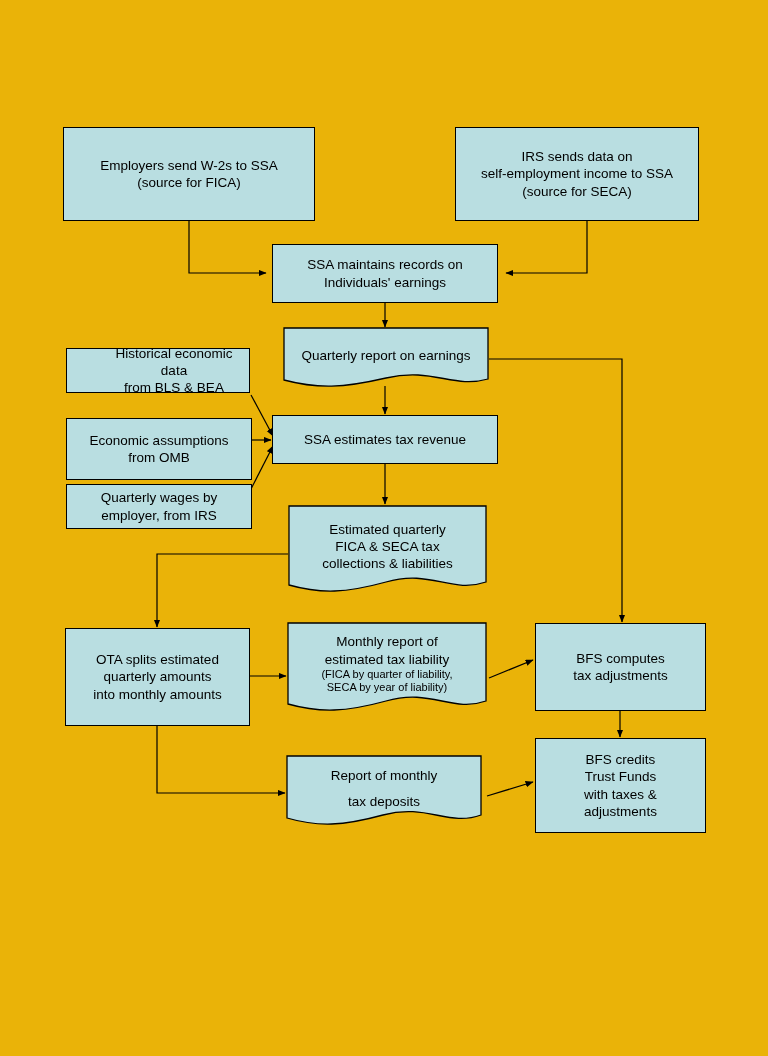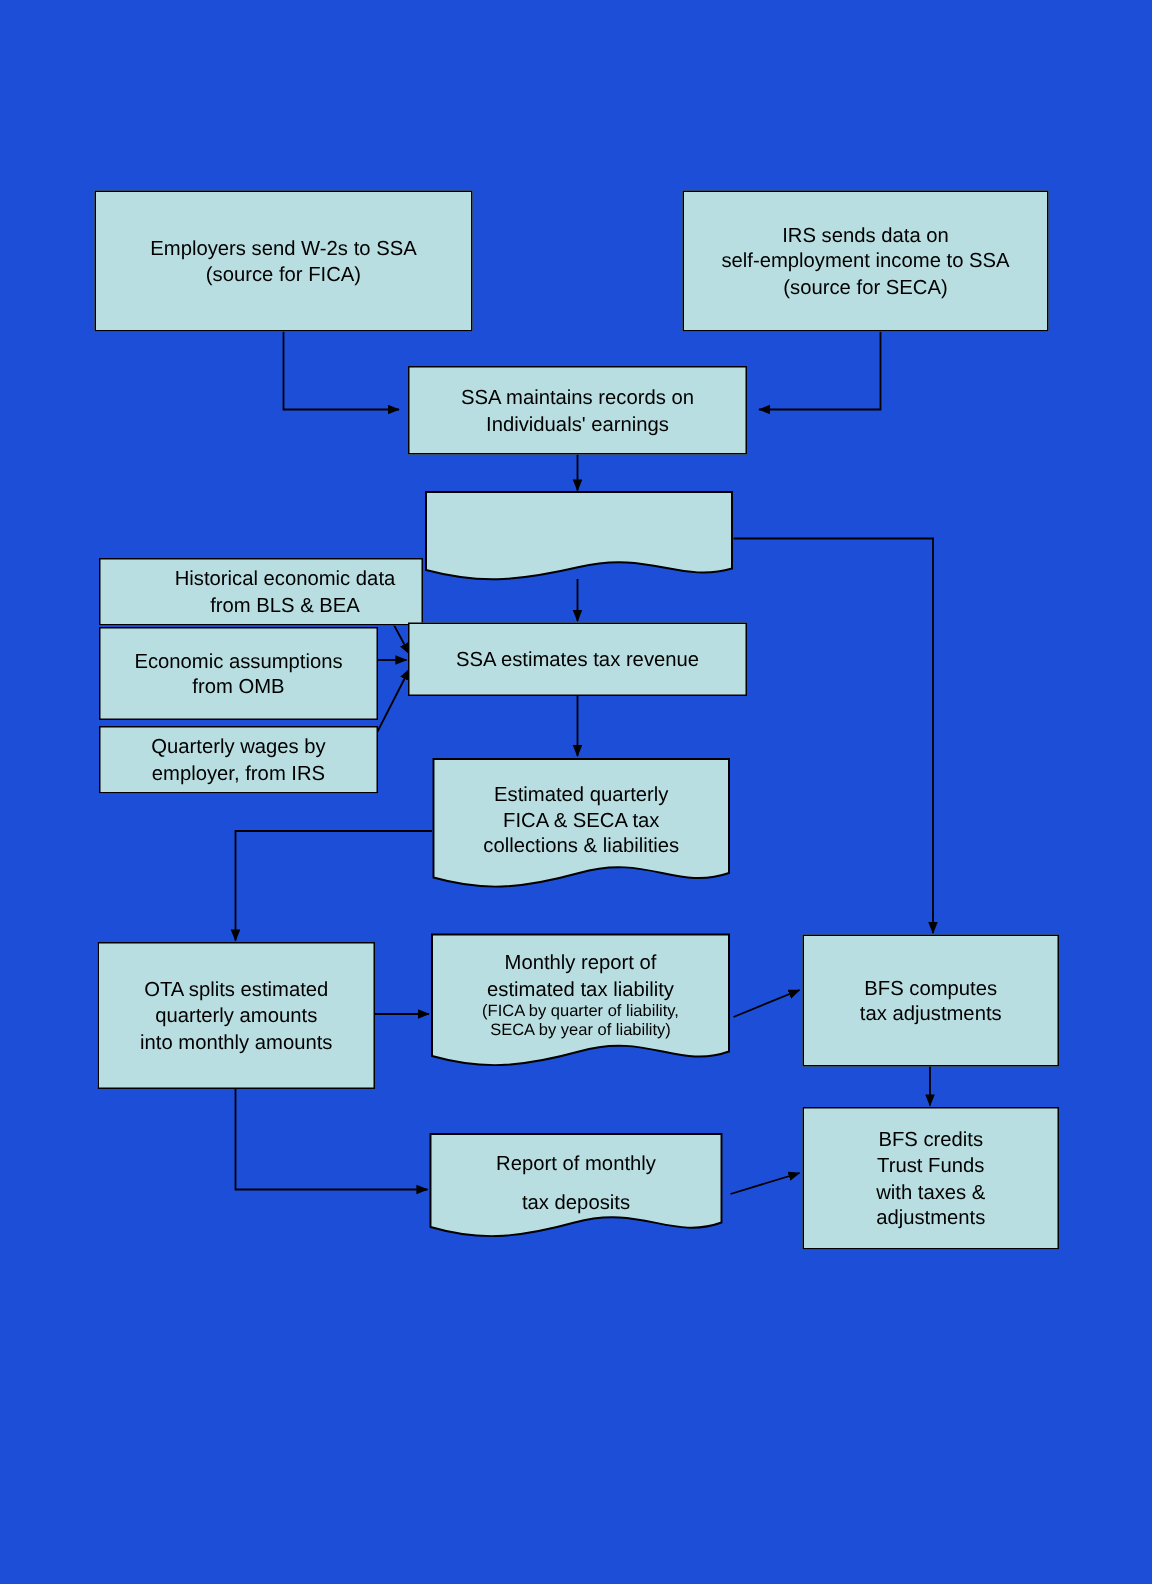--- a/index.html
+++ b/index.html
@@ -7,21 +7,21 @@
     padding: 0;
     background: #ffffff;
   }
   body {
     font-family: "Liberation Sans", sans-serif;
   }
   #canvas {
     position: relative;
     width: 768px;
     height: 1056px;
-    background: #1d4ed8;
+    background: #eab308;
     overflow: hidden;
   }
   .node {
     position: absolute;
     box-sizing: border-box;
     display: flex;
     align-items: center;
     justify-content: center;
     text-align: center;
     color: #000000;
@@ -132,23 +132,26 @@
     <div class="label">
       <div>SSA maintains records on</div>
       <div>Individuals' earnings</div>
     </div>
   </div>
 
   <div class="node doc" style="left:283px; top:327px; width:206px; height:68px;">
     <svg class="doc-svg" viewBox="0 0 206 68" preserveAspectRatio="none">
       <path d="M1,1 L205,1 L205,52 C170,62 150,40 103,51 C60,61 35,62 1,53 Z" fill="#b9dee1" stroke="#000000" stroke-width="1.3"></path>
     </svg>
-  </div>
-
-  <div class="node proc" style="left:66px; top:372px; width:216px; height:45px;padding-left:32px;">
+    <div class="doc-label" style="margin-top:-10px;">
+      <div>Quarterly report on earnings</div>
+    </div>
+  </div>
+
+  <div class="node proc" style="left:66px; top:348px; width:184px; height:45px;padding-left:32px;">
     <div class="label">
       <div>Historical economic data</div>
       <div>from BLS &amp; BEA</div>
     </div>
   </div>
 
   <div class="node proc" style="left:66px; top:418px; width:186px; height:62px;">
     <div class="label">
       <div>Economic assumptions</div>
       <div>from OMB</div>

